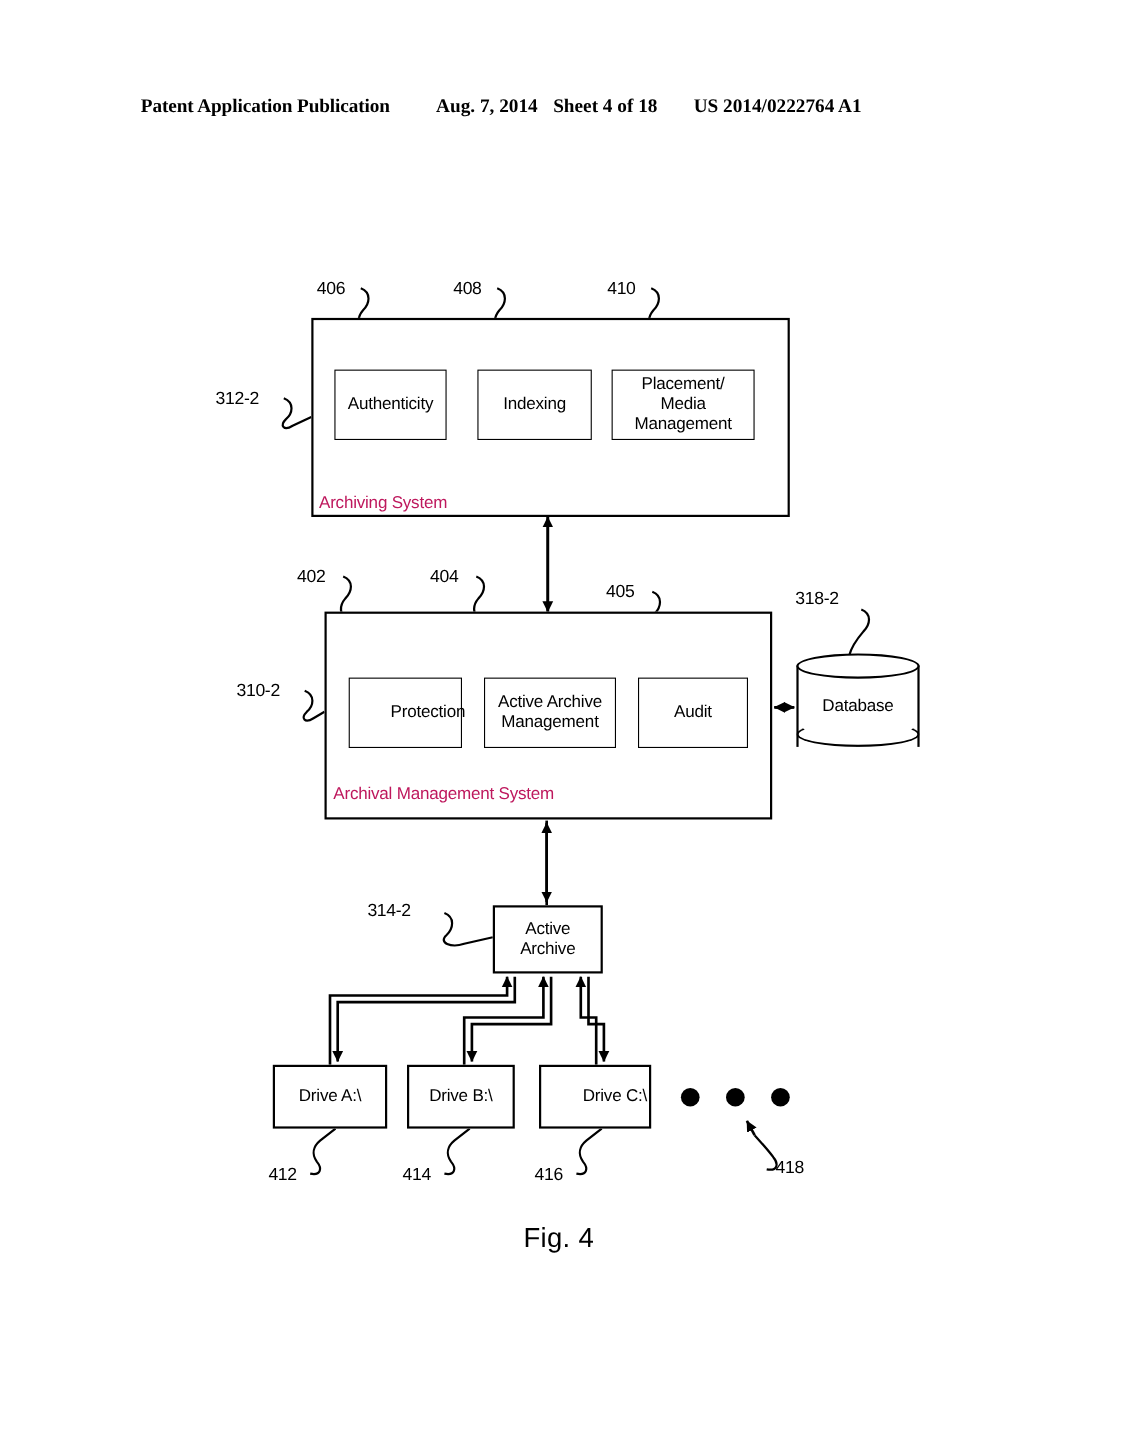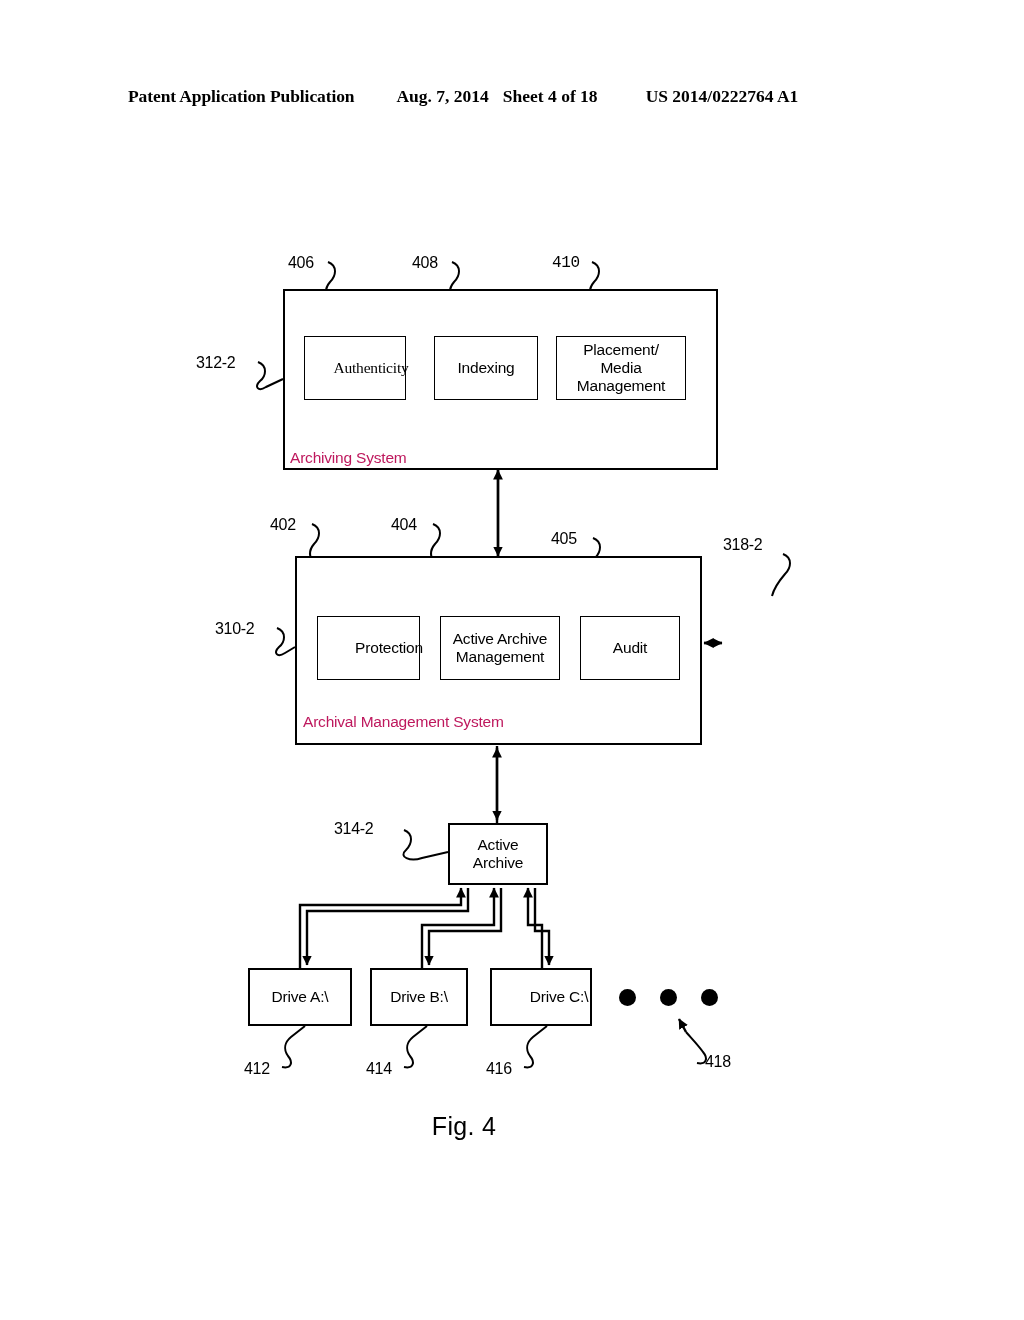--- a/index.html
+++ b/index.html
@@ -27,21 +27,21 @@
     align-items: flex-start;
     font-family: "Liberation Serif", serif;
     font-weight: bold;
     font-size: 17.5px;
     color: #000;
     white-space: nowrap;
   }
   #pat-header .h-pub   { letter-spacing: -0.1px; }
   #pat-header .h-date  { margin-left: 42px; }
   #pat-header .h-sheet { margin-left: 14px; }
-  #pat-header .h-num   { margin-left: 48px; }
+  #pat-header .h-num   { margin-left: 33px; }
 
   
   .box {
     position: absolute;
     box-sizing: border-box;
     border: 2px solid #000;
     background: #fff;
   }
   .box.thin { border-width: 1.6px; }
 
@@ -147,20 +147,21 @@
   #fig-caption {
     position: absolute;
     left: 0;
     top: 1112px;
     width: 928px;
     text-align: center;
     font-family: "Liberation Sans", sans-serif;
     font-size: 25px;
     color: #000;
     letter-spacing: 0.3px;
+    padding-left: 44px;
   }
 </style>
 </head>
 <body>
 
 <div id="page">
 
   <div id="pat-header">
     <span class="h-pub">Patent Application Publication</span>
     <span class="h-date">Aug. 7, 2014</span>
@@ -222,33 +223,33 @@
       <path d="M535,888 L535,931 L549,931 L549,965" stroke-width="2.4" marker-end="url(#arrH)"></path>
 
     </g>
   </svg>
 
   <div class="box" style="left:283px; top:289px; width:435px; height:181px;"></div>
 
   <div class="syslabel" style="left:290px; top:449px;">Archiving System</div>
 
   <div class="box thin" style="left:304px; top:336px; width:102px; height:64px;"></div>
-  <div class="boxlabel" style="left:320px; top:336px; width:102px; height:64px;font-family:Liberation Serif, serif;">Authenticity</div>
+  <div class="boxlabel" style="left:304px; top:336px; width:102px; height:64px;">Authenticity</div>
 
   <div class="box thin" style="left:434px; top:336px; width:104px; height:64px;"></div>
   <div class="boxlabel" style="left:434px; top:336px; width:104px; height:64px;">Indexing</div>
 
   <div class="box thin" style="left:556px; top:336px; width:130px; height:64px;"></div>
   <div class="boxlabel" style="left:556px; top:336px; width:130px; height:64px;border-radius:30px;">Placement/
 Media
 Management</div>
 
   <div class="refnum" style="left:288px; top:254px;">406</div>
   <div class="refnum" style="left:412px; top:254px;">408</div>
-  <div class="refnum" style="left:552px; top:254px;font-family:Liberation Mono, monospace;">410</div>
+  <div class="refnum" style="left:552px; top:254px;">410</div>
   <div class="refnum" style="left:196px; top:354px;">312-2</div>
 
   <div class="box" style="left:295px; top:556px; width:407px; height:189px;"></div>
 
   <div class="syslabel" style="left:303px; top:713px;">Archival Management System</div>
 
   <div class="box thin" style="left:317px; top:616px; width:103px; height:64px;"></div>
   <div class="boxlabel" style="left:317px; top:616px; width:103px; height:64px;padding-left:41px;">Protection</div>
 
   <div class="box thin" style="left:440px; top:616px; width:120px; height:64px;"></div>
@@ -256,20 +257,26 @@
 Management</div>
 
   <div class="box thin" style="left:580px; top:616px; width:100px; height:64px;"></div>
   <div class="boxlabel" style="left:580px; top:616px; width:100px; height:64px;">Audit</div>
 
   <div class="refnum" style="left:270px; top:516px;">402</div>
   <div class="refnum" style="left:391px; top:516px;">404</div>
   <div class="refnum" style="left:551px; top:530px;">405</div>
   <div class="refnum" style="left:215px; top:620px;">310-2</div>
 
+  <div id="db-cyl">
+    <div class="cyl-body"></div>
+    <div class="cyl-bottom"></div>
+    <div class="cyl-top"></div>
+    <div class="cyl-text">Database</div>
+  </div>
   <div class="refnum" style="left:723px; top:536px;">318-2</div>
 
   <div class="box" style="left:448px; top:823px; width:100px; height:62px;"></div>
   <div class="boxlabel" style="left:448px; top:823px; width:100px; height:62px;">Active
 Archive</div>
   <div class="refnum" style="left:334px; top:820px;">314-2</div>
 
   <div class="box" style="left:248px; top:968px; width:104px; height:58px;"></div>
   <div class="boxlabel" style="left:248px; top:968px; width:104px; height:58px;">Drive A:\</div>
 

